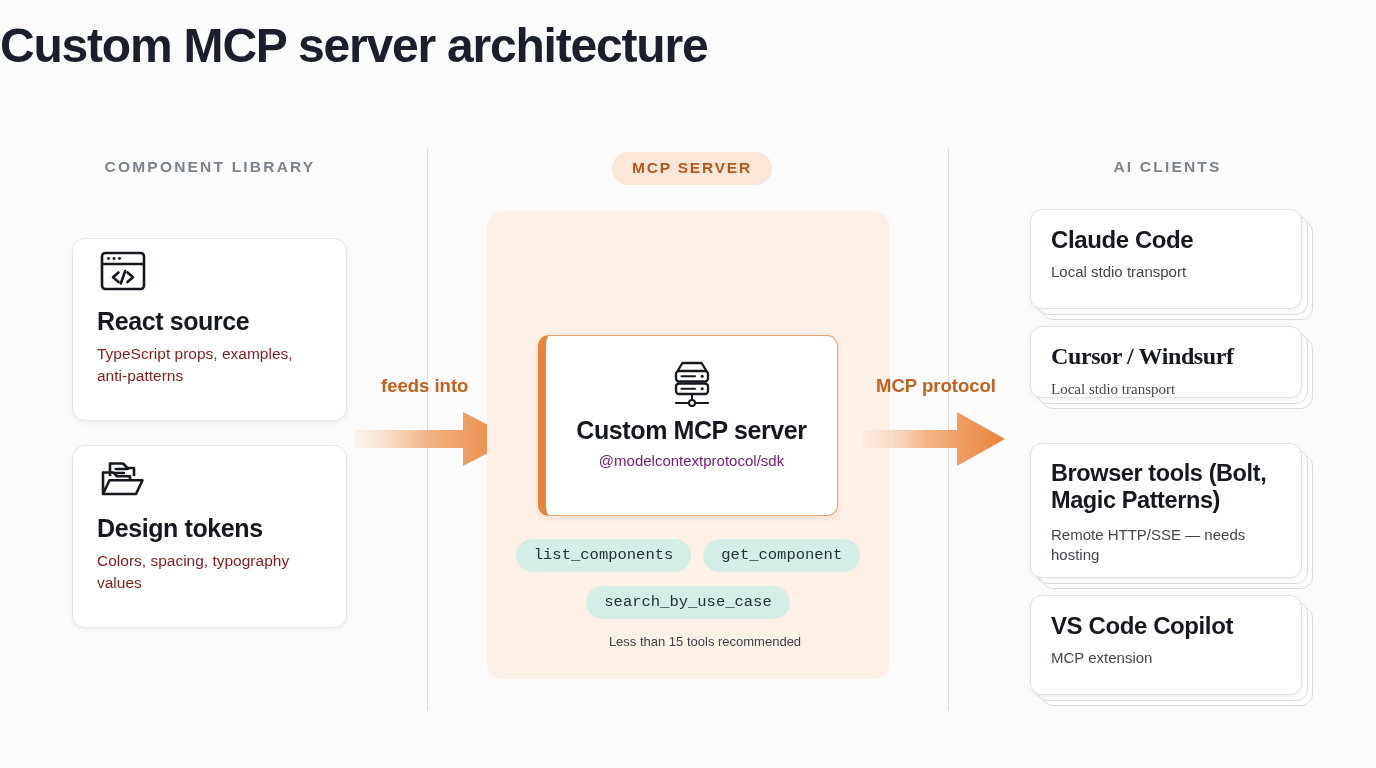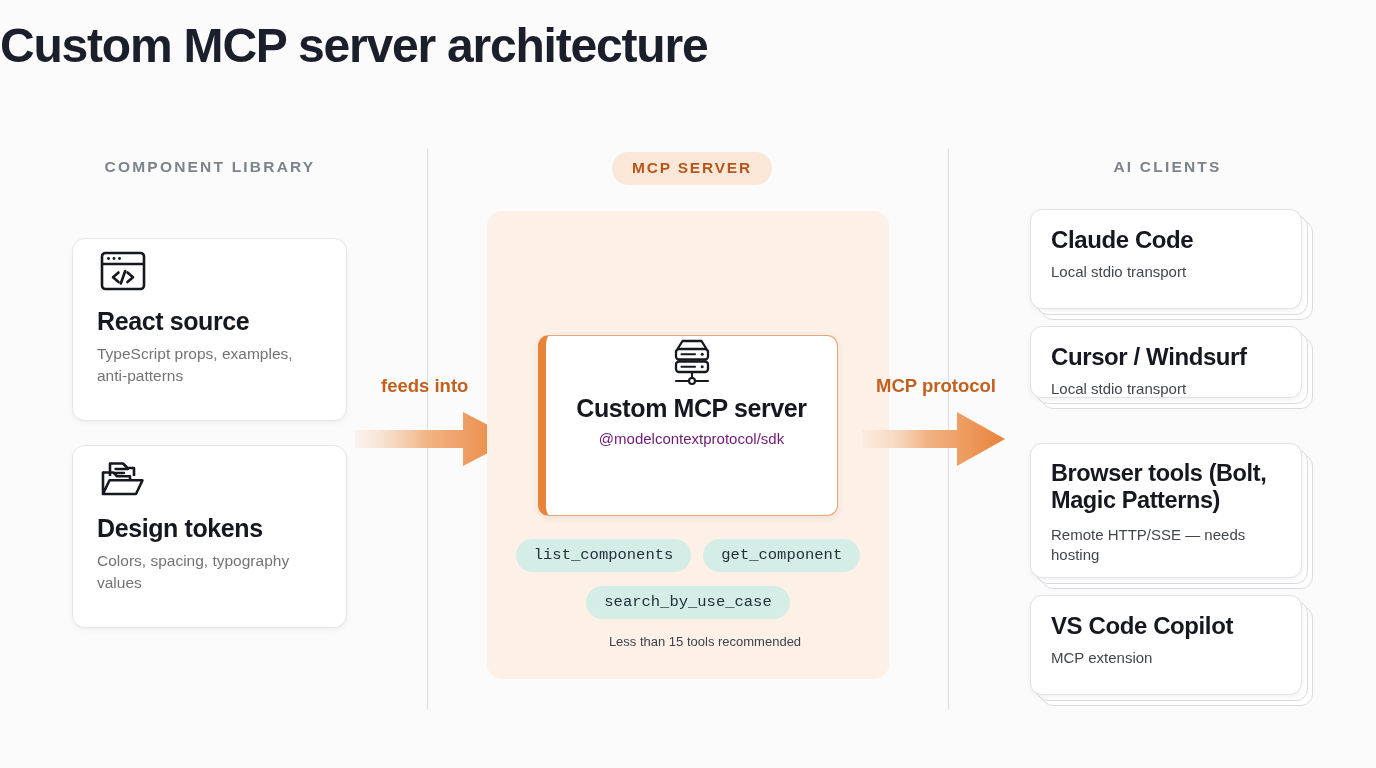--- a/index.html
+++ b/index.html
@@ -86,21 +86,21 @@
   .src-title {
     font-size: 25px;
     font-weight: bold;
     letter-spacing: -0.4px;
     color: #15181F;
     margin-bottom: 7px;
   }
   .src-desc {
     font-size: 15.5px;
     line-height: 1.42;
-    color: #737373;
+    color: #7f1d1d;
   }
 
   
   .center-panel {
     position: absolute;
     left: 487px;
     top: 211px;
     width: 402px;
     height: 468px;
     background: #FDF0E7;
@@ -113,20 +113,21 @@
     top: 335px;
     width: 300px;
     height: 181px;
     background: #FFFFFF;
     border: 1px solid #E8A673;
     border-left: 8px solid #E8833A;
     border-radius: 11px;
     box-sizing: border-box;
     box-shadow: 0 2px 6px rgba(120,70,30,0.10);
     text-align: center;
+    padding-top: 22px;
   }
   .server-icon { height: 54px; margin-bottom: 4px; }
   .server-title {
     font-size: 25px;
     font-weight: bold;
     letter-spacing: -0.4px;
     color: #15181F;
     margin-top: 4px;
   }
   .server-sub {
@@ -178,21 +179,21 @@
     font-weight: bold;
     color: #C2601E;
     white-space: nowrap;
   }
   .arrow-label.l1 { left: 381px; top: 375px; }
   .arrow-label.l2 { left: 876px; top: 375px; }
 
   
   .client-slot { position: absolute; left: 1030px; width: 272px; }
   .client-slot.s1 { top: 209px; height: 100px; }
-  .client-slot.s2 { top: 326px; height: 72px; }
+  .client-slot.s2 { top: 326px; height: 72px; font-family: Liberation Serif, serif; }
   .client-slot.s3 { top: 443px; height: 135px; }
   .client-slot.s4 { top: 595px; height: 100px; }
 
   .client-layer {
     position: absolute;
     left: 0; top: 0;
     width: 100%; height: 100%;
     background: #FFFFFF;
     border: 1px solid #D9DBDF;
     border-radius: 12px;

